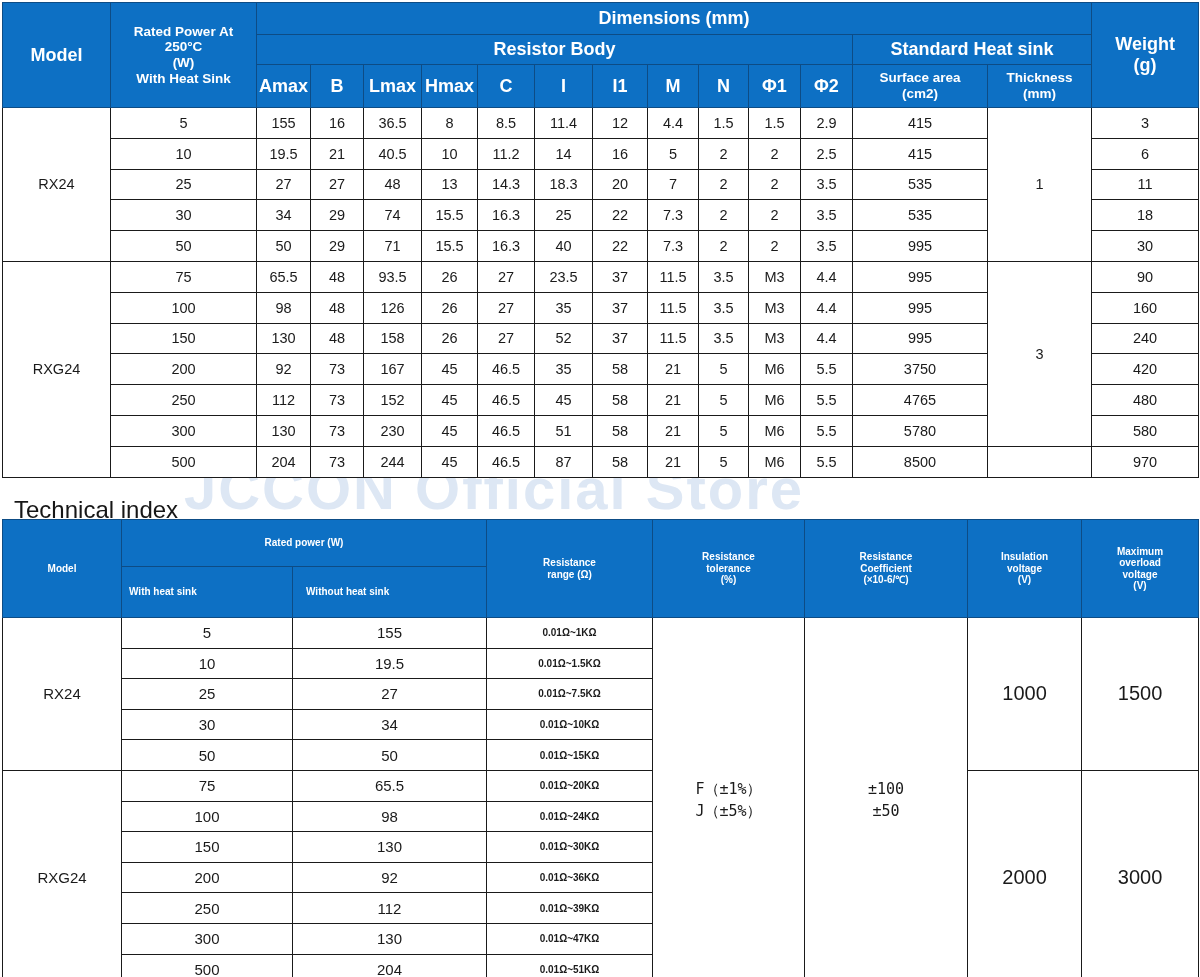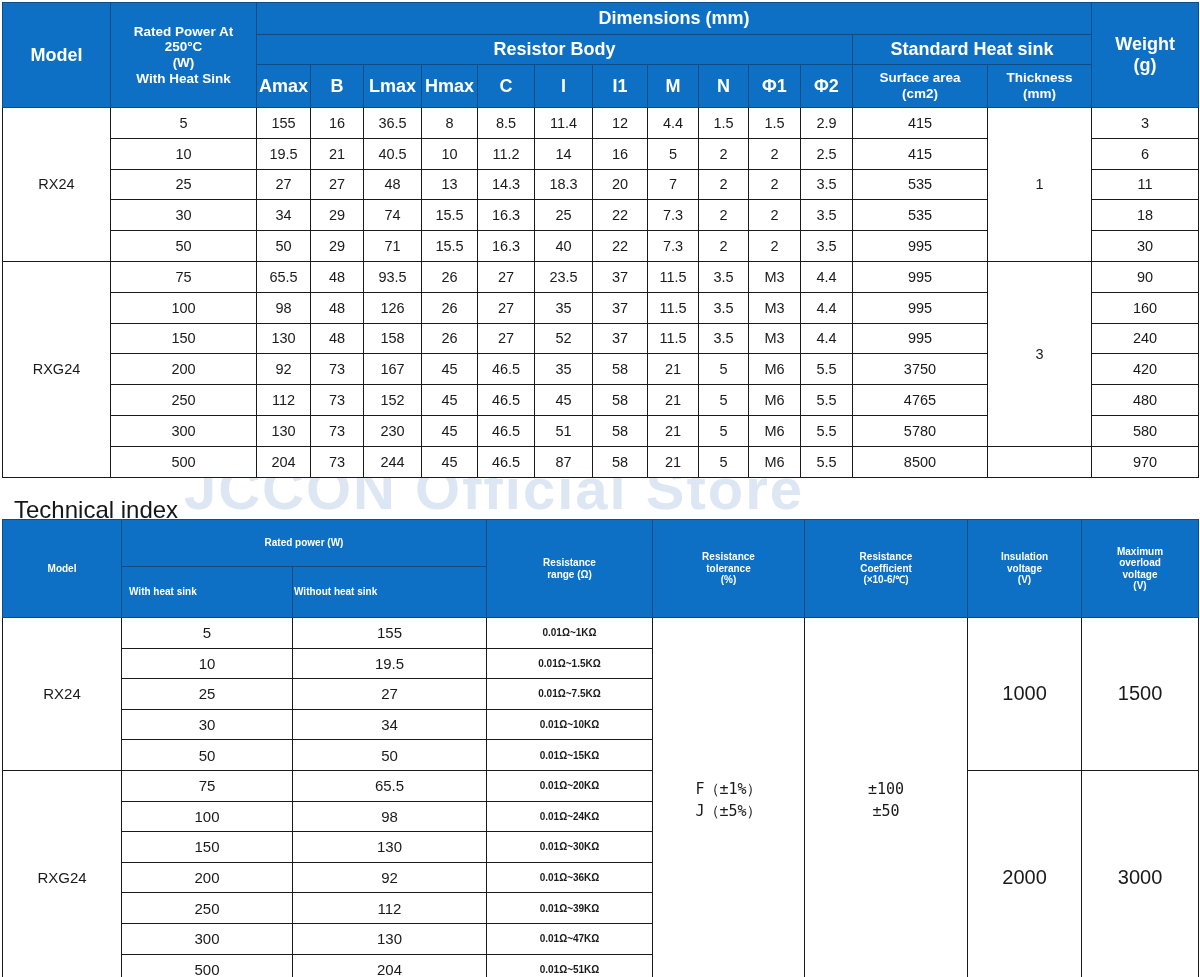--- a/index.html
+++ b/index.html
@@ -410,21 +410,21 @@
       </th>
       <th class="hd" rowspan="2">
         <div>Maximum</div>
         <div>overload</div>
         <div>voltage</div>
         <div>(V)</div>
       </th>
     </tr>
     <tr>
       <th class="hd" style="height:50px;text-align:left;padding-left:7px">With heat sink</th>
-      <th class="hd" style="text-align:left;padding-left:1px">Without heat sink</th>
+      <th class="hd" style="text-align:left;padding-left:13px">Without heat sink</th>
     </tr>
   </thead>
   <tbody id="tech-body">
       <tr>
         <td class="modelcell" rowspan="5">RX24</td>
         <td>5</td>
         <td>155</td>
         <td class="rrange">0.01Ω~1KΩ</td>
         <td class="tol" rowspan="12">F（±1%）
 J（±5%）</td>

